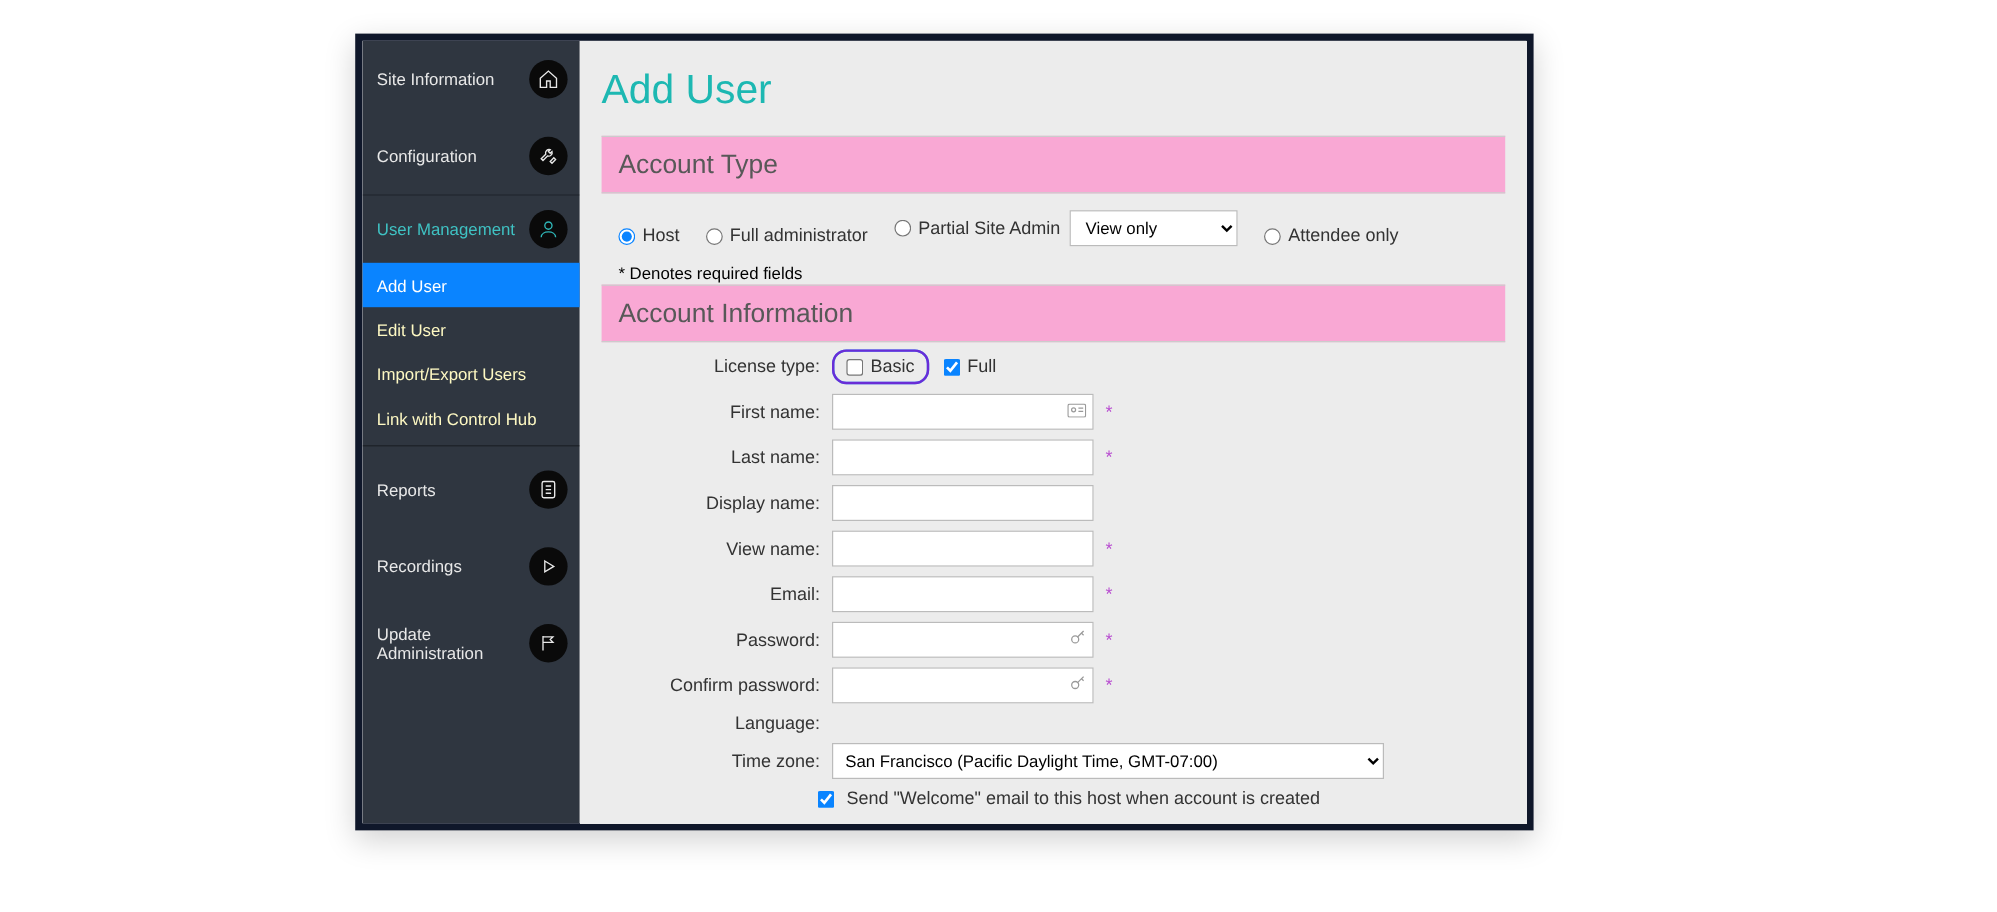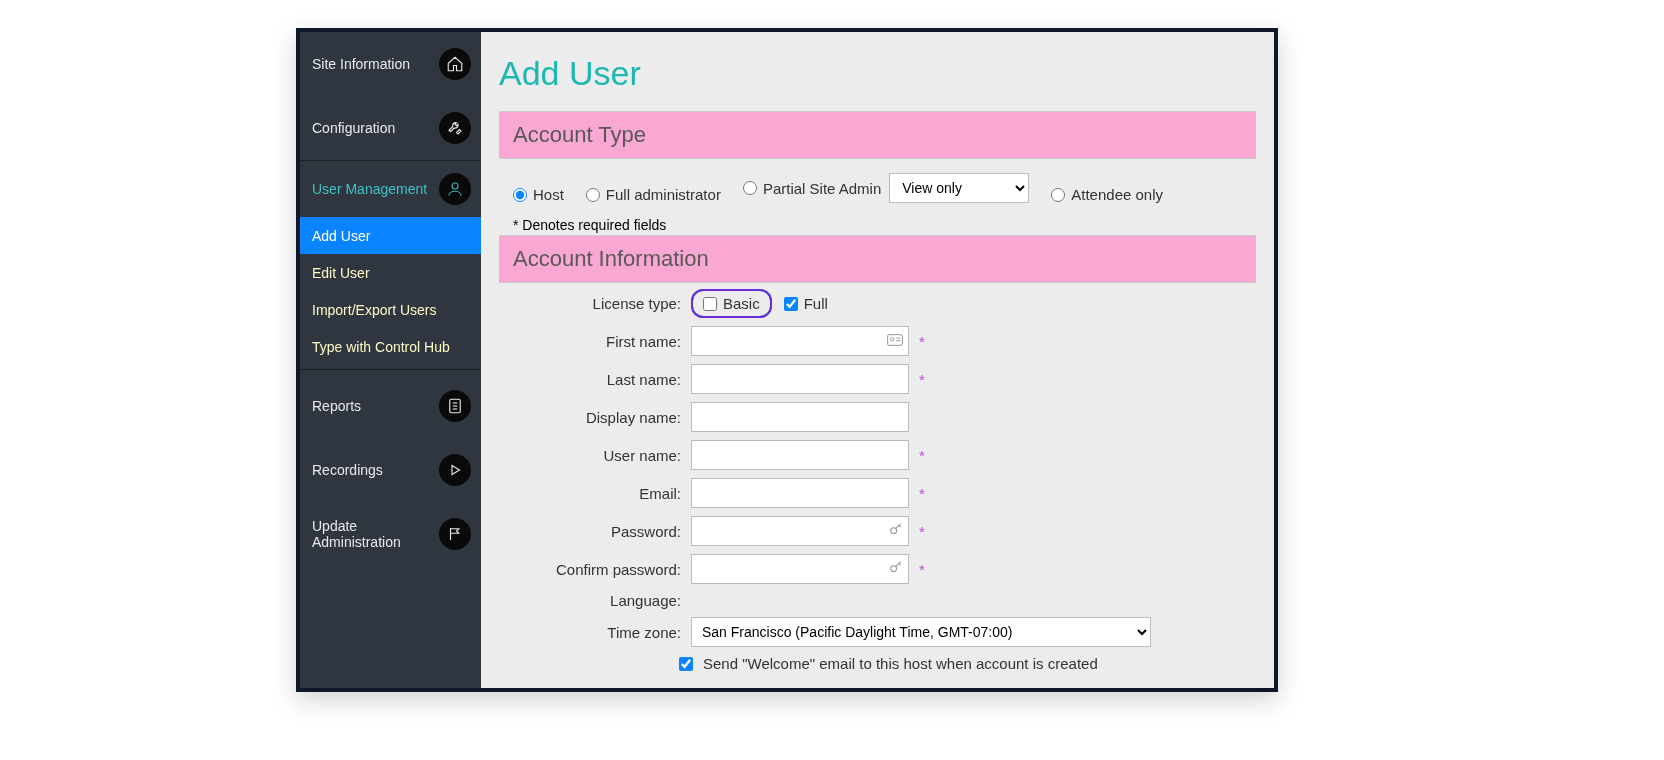--- a/index.html
+++ b/index.html
@@ -8,21 +8,21 @@
       background: #fff;
       color: #333;
     }
     .app-window {
       position: absolute;
       left: 296px;
       top: 28px;
       width: 982px;
       height: 664px;
       display: flex;
-      border: 4px solid #0f172a;
+      border: 6px solid #0f172a;
       box-shadow: 0 8px 24px rgba(0,0,0,0.18);
       overflow: hidden;
       background: #fff;
     }
     .sidebar {
       width: 181px;
       background: #2f3640;
       color: #e8e8e8;
       display: flex;
       flex-direction: column;
@@ -249,21 +249,21 @@
       <div class="sub-item selected">
         <span>Add User</span>
       </div>
       <div class="sub-item">
         <span>Edit User</span>
       </div>
       <div class="sub-item">
         <span>Import/Export Users</span>
       </div>
       <div class="sub-item">
-        <span>Type with Control Hub</span>
+        <span>Link with Control Hub</span>
       </div>
     </div>
 
     <div class="side-sep"></div>
 
     <div class="side-item primary">
       <span class="side-label">Reports</span>
       <span class="side-icon">
         <svg viewBox="0 0 24 24">
             <rect x="5" y="3" width="14" height="18" rx="2"></rect>
@@ -374,21 +374,21 @@
       </div>
 
       <div class="form-row">
         <div class="form-label">Display name:</div>
         <div class="form-control">
           <input type="text" style="">
         </div>
       </div>
 
       <div class="form-row">
-        <div class="form-label">User name:</div>
+        <div class="form-label">View name:</div>
         <div class="form-control">
           <input type="text" style="">
           <span class="asterisk">*</span>
         </div>
       </div>
 
       <div class="form-row">
         <div class="form-label">Email:</div>
         <div class="form-control">
           <input type="text" style="">

